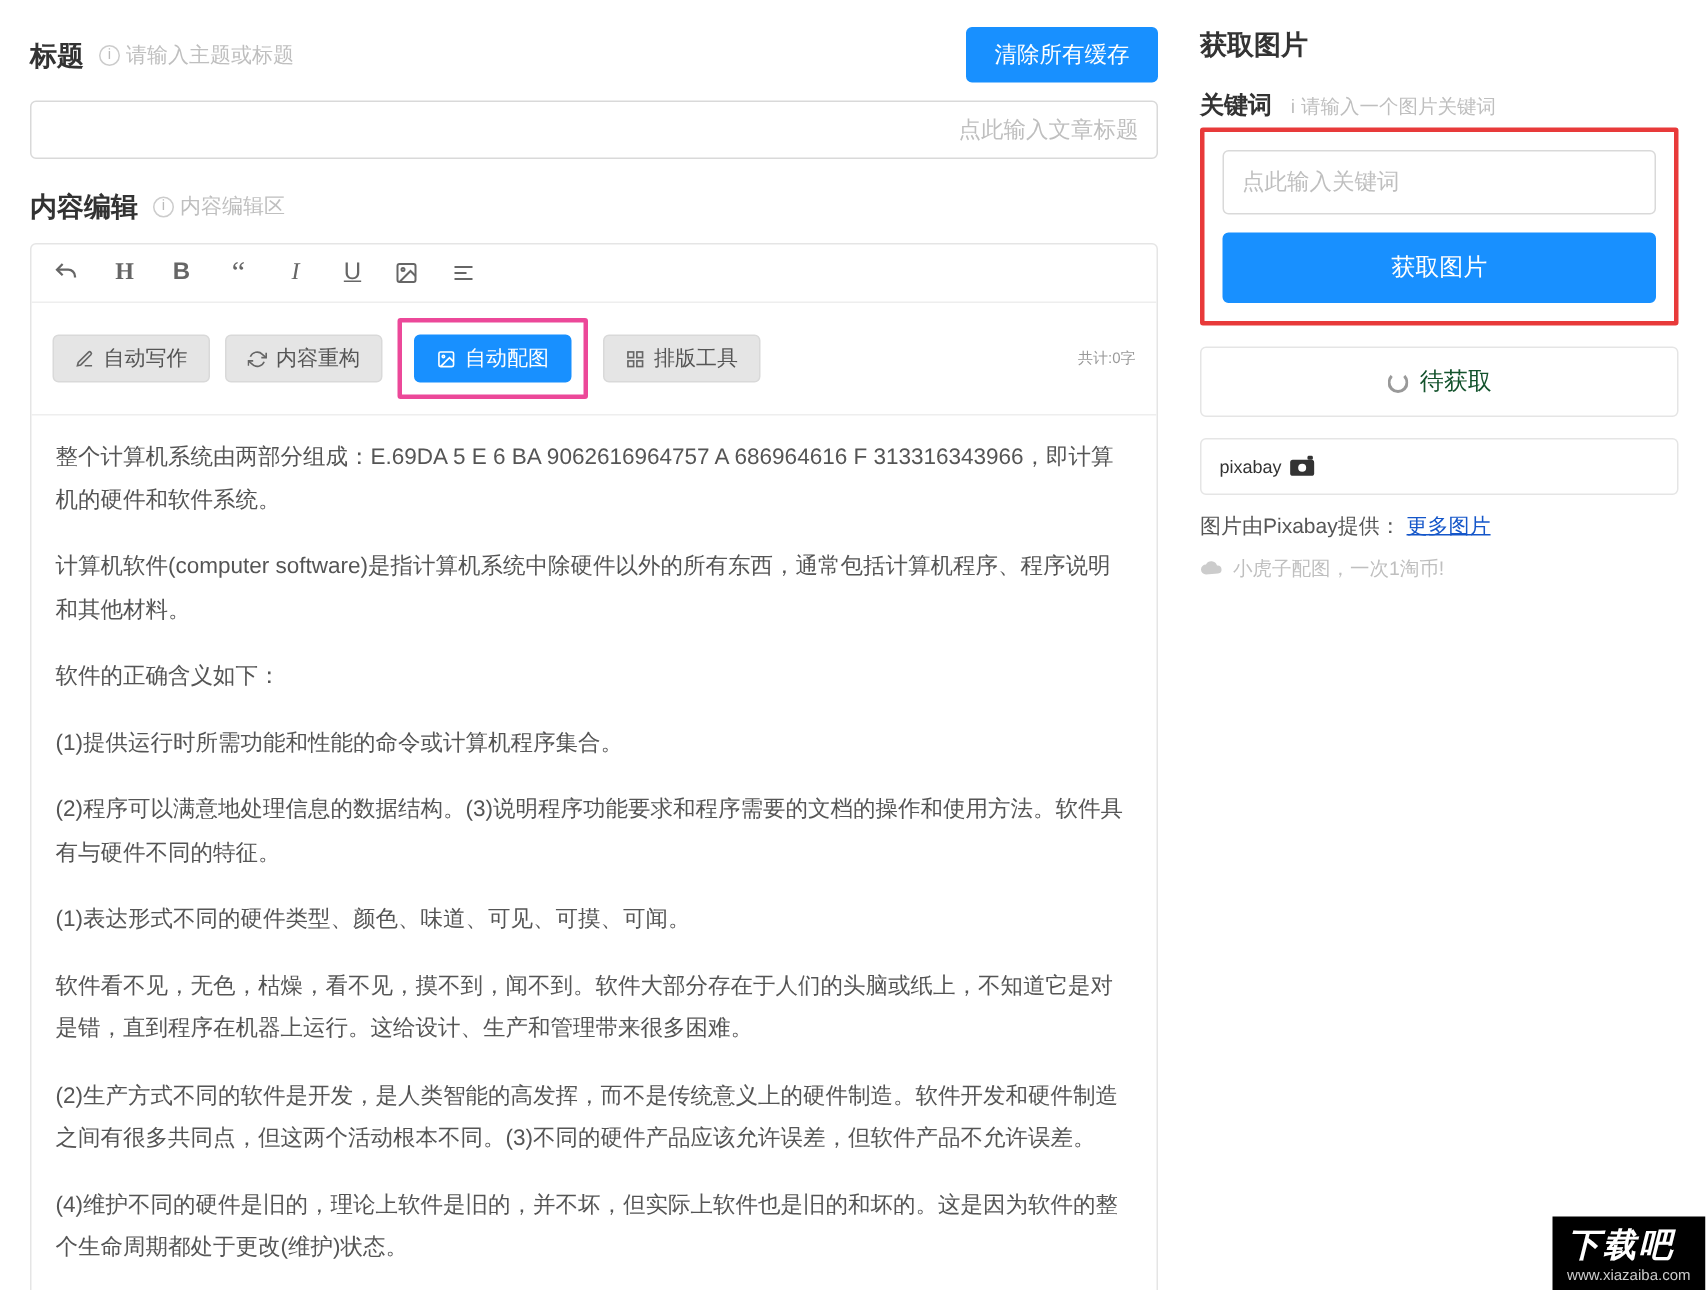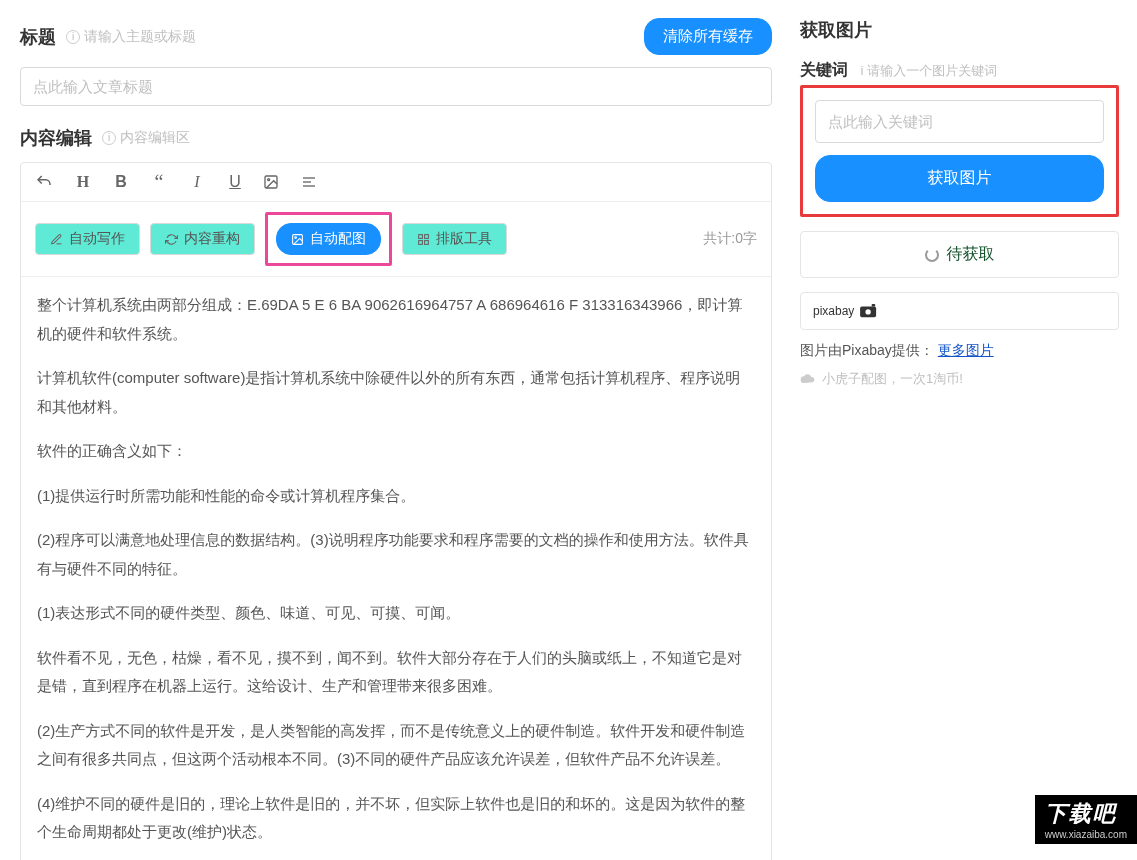--- a/index.html
+++ b/index.html
@@ -17,50 +17,50 @@
 .side-col { width: 345px; padding: 18px 18px 18px 8px; }
 
 .header-row { display: flex; align-items: center; margin-bottom: 12px; }
 .section-title { font-size: 18px; font-weight: 600; color: #333; margin-right: 10px; }
 .hint { font-size: 14px; color: #bfbfbf; display: inline-flex; align-items: center; gap: 4px; }
 .hint .info-icon { display:inline-block; width:14px; height:14px; border:1px solid #ccc; border-radius:50%; font-size:10px; line-height:12px; text-align:center; color:#bbb; }
 .spacer { flex: 1; }
 
 .btn {
   display: inline-flex; align-items: center; gap: 6px;
-  border: 1px solid #d9d9d9; background: #5eead4;
+  border: 1px solid #d9d9d9; background: #e5e5e5;
   border-radius: 4px; padding: 6px 14px;
   font-size: 14px; color: #555; cursor: pointer;
   white-space: nowrap;
 }
-.btn-primary { background: #1890ff; border-color: #1890ff; color: #fff; border-radius: 15px; }
+.btn-primary { background: #1890ff; border-color: #1890ff; color: #fff; }
 .btn-large { padding: 8px 18px; font-size: 15px; }
 
 .input {
   width: 100%; border: 1px solid #d9d9d9; border-radius: 4px;
-  padding: 10px 12px; font-size: 15px; color: #333;
+  padding: 10px 12px; font-size: 15px; color: #333; text-align: right;
 }
 .input::placeholder { color: #bfbfbf; }
 
 .editor-box { border: 1px solid #e5e5e5; border-radius: 4px; margin-top: 10px; }
 .toolbar-row1 {
   display: flex; align-items: center; gap: 18px;
   padding: 10px 14px; border-bottom: 1px solid #eee;
 }
 .tb-icon { color: #666; font-size: 16px; width: 20px; text-align: center; cursor: pointer; }
 .tb-icon.h { font-family: Georgia, serif; font-weight: bold; }
 .tb-icon.b { font-weight: bold; }
 .tb-icon.i { font-style: italic; font-family: Georgia, serif; }
 .tb-icon.u { text-decoration: underline; }
 
 .toolbar-row2 {
   display: flex; align-items: center; gap: 10px;
   padding: 10px 14px; border-bottom: 1px solid #eee;
 }
-.count { margin-left: auto; font-size: 14px; color: #999; }
+.count { margin-left: auto; font-size: 10px; color: #999; }
 
 .highlight-box { border: 3px solid #ec4899; padding: 8px; border-radius: 2px; display: inline-block; }
 
 .content-area { padding: 14px 16px; font-size: 15px; line-height: 1.9; color: #555; }
 .content-area p { margin-bottom: 16px; }
 
 .side-section { margin-bottom: 18px; }
 .side-title { font-size: 18px; font-weight: 600; margin-bottom: 14px; }
 .side-hint { font-size: 13px; color: #bfbfbf; display: inline-flex; align-items:center; gap:4px; }
 
@@ -82,21 +82,21 @@
 }
 .pixabay-text { font-size:12px; letter-spacing:0; color:#333; }
 .camera-icon { margin-left:4px; }
 
 .attr-line { margin-top:12px; font-size:14px; color:#555; }
 .attr-line a { color:#1456c9; text-decoration:underline; }
 
 .tip-line { margin-top:10px; font-size:13px; color:#bfbfbf; display:flex; align-items:center; gap:6px; }
 
 .watermark {
-  position:absolute; right:0; bottom:16px;
+  position:absolute; right:0; bottom:0;
   background:#000; color:#fff; padding:4px 10px;
   font-size:22px; font-weight:bold; font-style:italic;
   letter-spacing:2px;
 }
 .watermark .sub { font-size:10px; font-weight:normal; font-style:normal; letter-spacing:0; text-align:right; display:block; color:#ccc; }
 
 svg { display:block; }
 </style>
 </head>
 <body>

